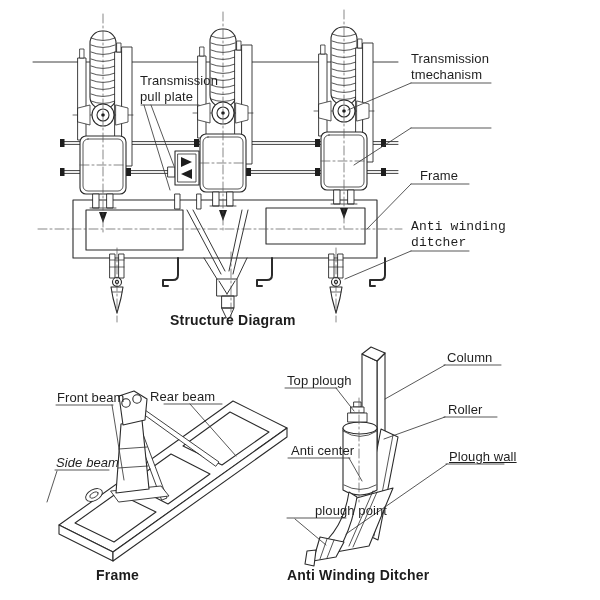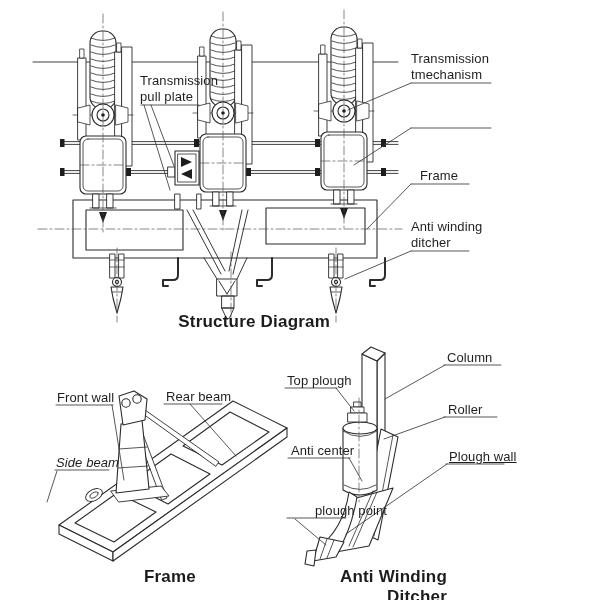--- a/index.html
+++ b/index.html
@@ -1,22 +1,22 @@
 <!DOCTYPE html>
 <html><head>
 <meta charset="utf-8">
 <style>
   html,body{margin:0;padding:0;background:#e8e8e8;}
   #page{position:relative;width:600px;height:600px;background:#ffffff;overflow:hidden;
         font-family:"Liberation Sans","DejaVu Sans",sans-serif;}
   #art{position:absolute;left:0;top:0;}
   .lbl{position:absolute;font-size:13px;line-height:15.5px;color:#1f1f1f;
        white-space:pre-line;letter-spacing:0.1px;}
-  .cap{position:absolute;font-size:17px;font-weight:700;color:#1c1c1c;
-       text-align:right;letter-spacing:0.2px;}
+  .cap{position:absolute;font-size:14px;font-weight:700;color:#1c1c1c;
+       text-align:left;letter-spacing:0.2px;}
 </style>
 </head>
 <body>
 
 <div id="page">
 
   <svg id="art" width="600" height="600" viewBox="0 0 600 600">
     <g stroke="#2b2b2b" stroke-width="1.1" fill="none" stroke-linejoin="round" stroke-linecap="round">
 
       <g>
@@ -230,26 +230,26 @@
         </g>
       </g>
     </g>
   </svg>
 
   <div class="lbl" style="left:140px;top:73px;">Transmission
 pull plate</div>
   <div class="lbl" style="left:411px;top:51px;">Transmission
 tmechanism</div>
   <div class="lbl" style="left:420px;top:168px;">Frame</div>
-  <div class="lbl" style="left:411px;top:219px;">Anti winding
+  <div class="lbl" style="left:411px;top:219px;font-family:Liberation Mono, monospace;">Anti winding
 ditcher</div>
   <div class="cap" style="left:170px;top:312px;width:160px;">Structure Diagram</div>
 
-  <div class="lbl" style="left:57px;top:390px;">Front wall</div>
-  <div class="lbl" style="left:166px;top:389px;text-align:center;">Rear beam</div>
+  <div class="lbl" style="left:57px;top:390px;">Front beam</div>
+  <div class="lbl" style="left:150px;top:389px;text-align:center;">Rear beam</div>
   <div class="lbl" style="left:56px;top:455px;font-style:italic;">Side beam</div>
   <div class="cap" style="left:96px;top:567px;width:100px;">Frame</div>
 
   <div class="lbl" style="left:287px;top:373px;">Top plough</div>
   <div class="lbl" style="left:447px;top:350px;text-align:center;">Column</div>
   <div class="lbl" style="left:448px;top:402px;">Roller</div>
   <div class="lbl" style="left:291px;top:443px;">Anti center</div>
   <div class="lbl" style="left:449px;top:449px;text-decoration:underline;">Plough wall</div>
   <div class="lbl" style="left:289px;top:503px;padding-left:26px;">plough point</div>
   <div class="cap" style="left:287px;top:567px;width:160px;">Anti Winding Ditcher</div>

